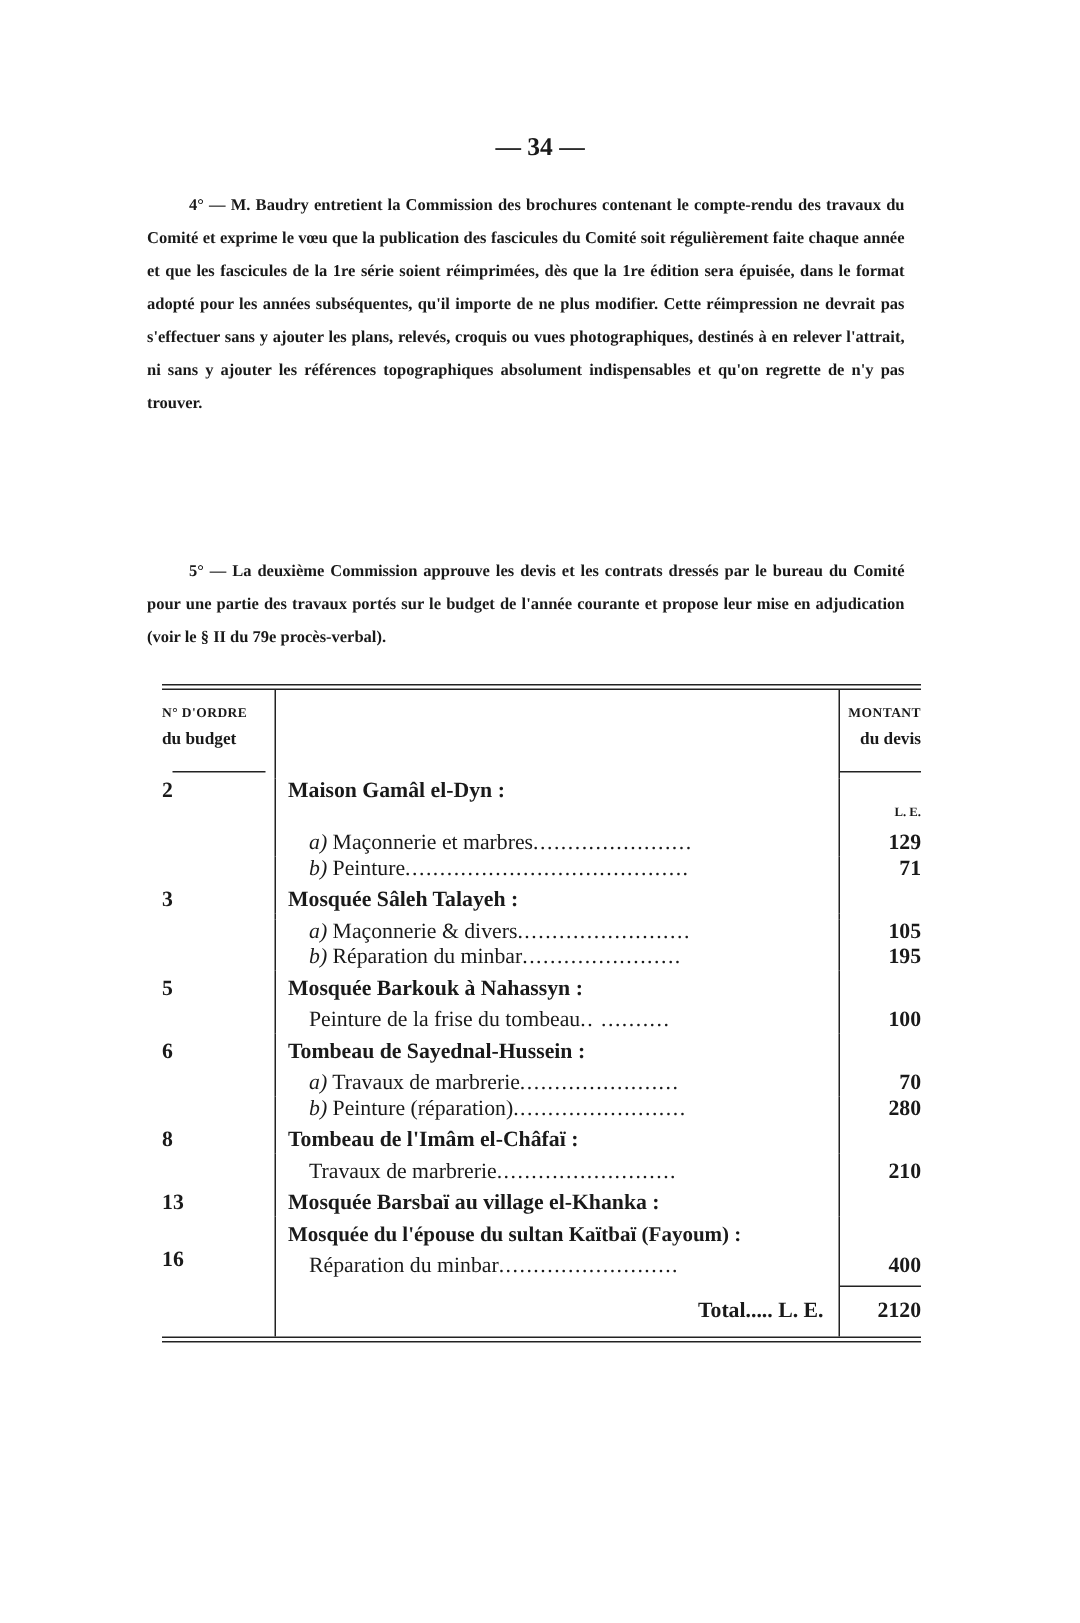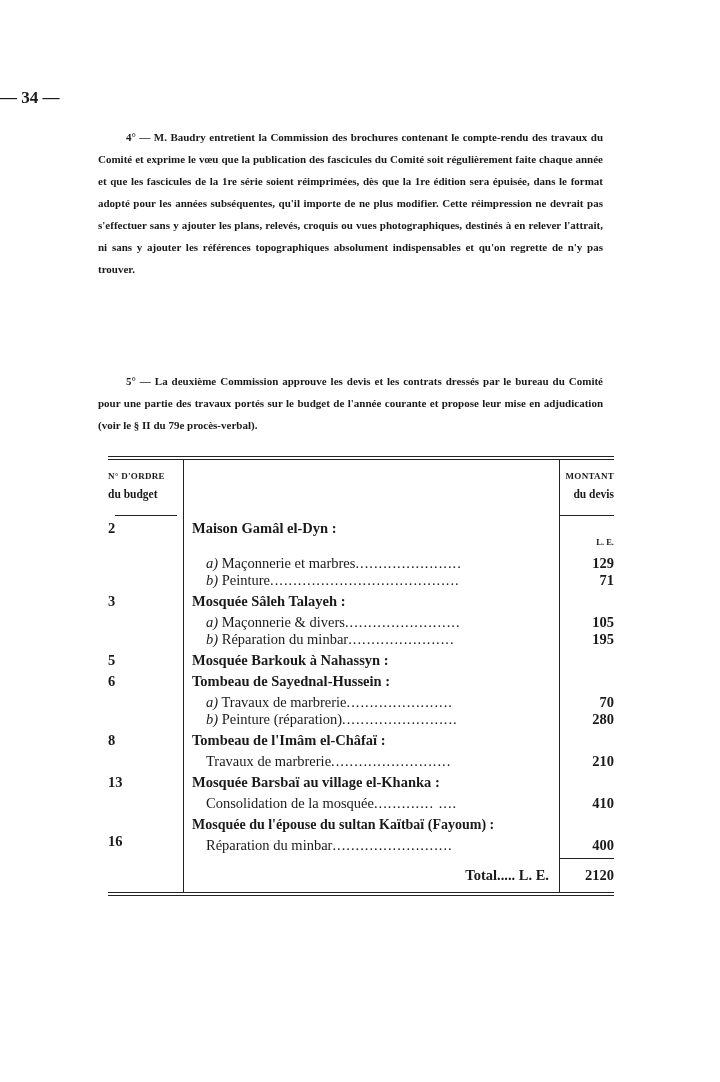--- a/index.html
+++ b/index.html
@@ -6,21 +6,21 @@
     body {
       width: 720px; height: 1082px;
       background: #ffffff;
       color: #1a1a1a;
       font-family: "Liberation Serif", "DejaVu Serif", serif;
       position: relative;
       overflow: hidden;
     }
     .page-number {
       position: absolute; top: 88px; left: 0; width: 720px;
-      font-size: 17px; font-weight: bold;
+      text-align: center; font-size: 17px; font-weight: bold;
     }
     .body-text {
       position: absolute; left: 98px; width: 505px;
       font-size: 11px; line-height: 22px; font-weight: bold;
       text-align: justify;
     }
     .para1 { top: 126px; }
     .para2 { top: 370px; }
     .para p { margin: 0; text-indent: 28px; }
     .table-wrap {
@@ -130,20 +130,27 @@
             <div class="item"><span class="letter">b)</span> <span>Réparation du minbar</span><span class="dots">.......................</span></div>
           </td>
       <td class="col-amt amt">195</td>
     </tr>
 
     <tr>
       <td class="col-num amt" style="padding-top:4px">5</td>
       <td class="col-desc group-title" style="padding-top:4px">Mosquée Barkouk à Nahassyn :</td>
       <td class="col-amt"></td>
     </tr>
+    <tr>
+      <td class="col-num"></td>
+      <td class="col-desc" style="padding-top:4px">
+            <div class="item"><span>Peinture de la frise du tombeau</span><span class="dots">.. ..........</span></div>
+          </td>
+      <td class="col-amt amt" style="padding-top:4px">100</td>
+    </tr>
 
     <tr>
       <td class="col-num amt" style="padding-top:4px">6</td>
       <td class="col-desc group-title" style="padding-top:4px">Tombeau de Sayednal-Hussein :</td>
       <td class="col-amt"></td>
     </tr>
     <tr class="gap">
           <td class="col-num"></td>
           <td class="col-desc"></td>
           <td class="col-amt"></td>
@@ -174,27 +181,20 @@
             <div class="item"><span>Travaux de marbrerie</span><span class="dots">..........................</span></div>
           </td>
       <td class="col-amt amt" style="padding-top:4px">210</td>
     </tr>
 
     <tr>
       <td class="col-num amt" style="padding-top:4px">13</td>
       <td class="col-desc group-title" style="padding-top:4px">Mosquée Barsbaï au village el-Khanka :</td>
       <td class="col-amt"></td>
     </tr>
-    <tr>
-      <td class="col-num"></td>
-      <td class="col-desc" style="padding-top:4px">
-            <div class="item"><span>Consolidation de la mosquée</span><span class="dots">............. ....</span></div>
-          </td>
-      <td class="col-amt amt" style="padding-top:4px">410</td>
-    </tr>
 
     <tr>
       <td class="col-num" style="padding-top:4px"></td>
       <td class="col-desc group-title" style="padding-top:4px; white-space:nowrap; font-size:14px">Mosquée du l'épouse du sultan Kaïtbaï (Fayoum) :</td>
       <td class="col-amt"></td>
     </tr>
     <tr>
       <td class="col-num amt" style="padding-top:0">16</td>
       <td class="col-desc" style="padding-top:4px">
             <div class="item"><span>Réparation du minbar</span><span class="dots">..........................</span></div>

